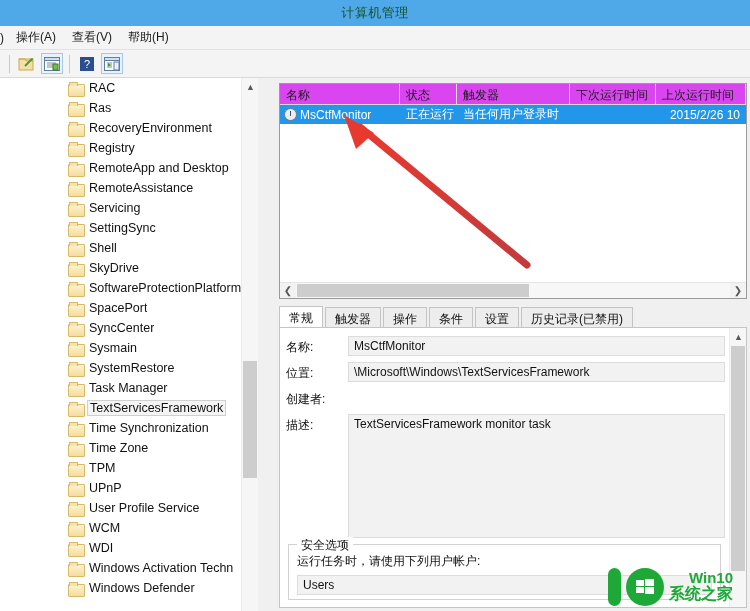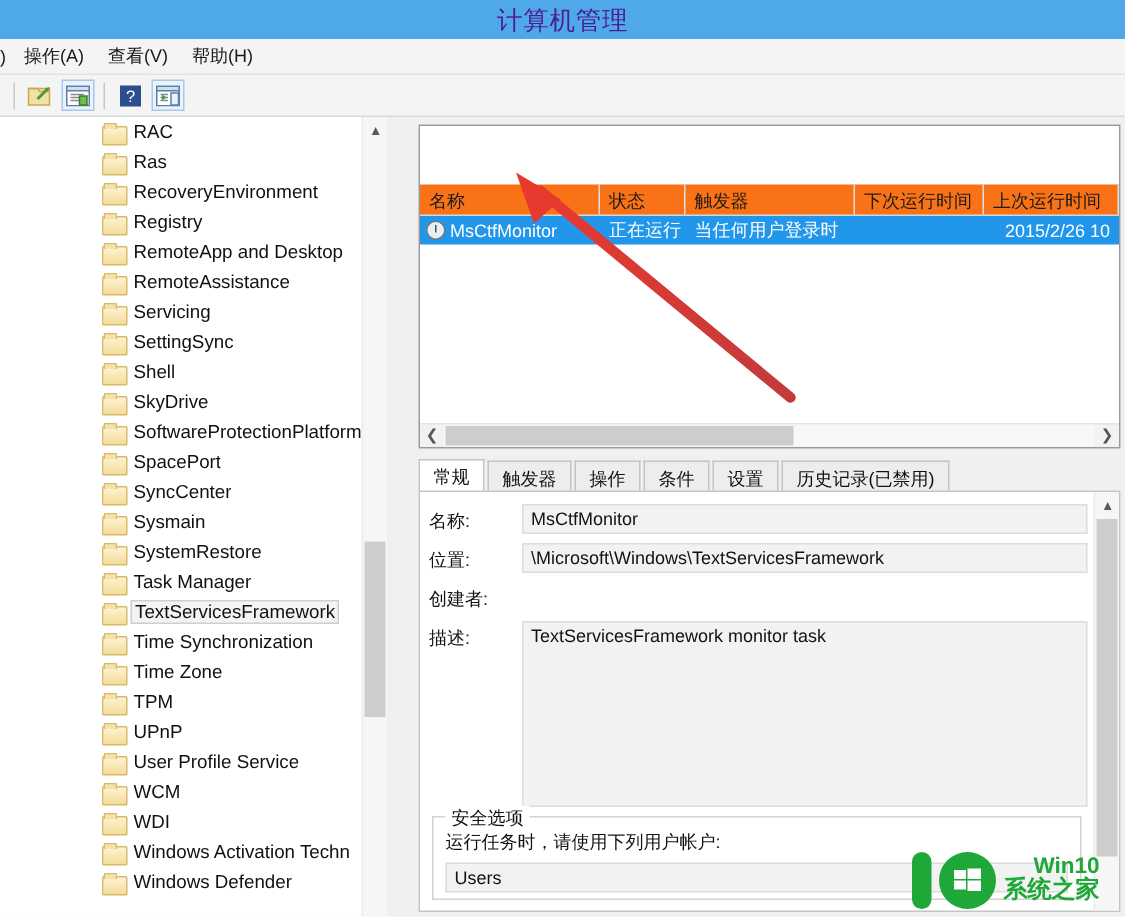--- a/index.html
+++ b/index.html
@@ -16,21 +16,21 @@
     background: #f0f0f0;
   }
 
   
   .titlebar {
     position: absolute; left: 0; top: 0; width: 750px; height: 26px;
     background: #4fa8e8;
     display: flex; align-items: center; justify-content: center;
   }
   .titlebar-text {
-    color: #4c1d95; font-size: 17px; letter-spacing: 0.5px;
+    color: #14532d; font-size: 13px; letter-spacing: 0.5px;
   }
 
   
   .menubar {
     position: absolute; left: 0; top: 26px; width: 750px; height: 24px;
     background: #f4f4f4;
     border-bottom: 1px solid #e2e2e2;
     display: flex; align-items: center;
   }
   .menu-item {
@@ -118,23 +118,22 @@
     position: absolute; left: 276px; top: 78px; width: 474px; height: 533px;
     background: #f0f0f0;
   }
 
   
   .tasklist {
     position: absolute; left: 3px; top: 5px; width: 468px; height: 216px;
     background: #ffffff; border: 1px solid #9a9a9a;
   }
   .lv-header {
-    height: 21px; display: flex; background: #f97316;
+    height: 21px; display: flex; background: #d946ef;
     border-bottom: 1px solid #d6d6d6;
-    margin-top: 39px;
   }
   .lv-col {
     font-size: 12px; color: #1a1a1a; padding: 3px 6px;
     border-right: 1px solid #e0e0e0; white-space: nowrap; overflow: hidden;
   }
   .lv-row {
     height: 19px; display: flex; align-items: center;
     background: #2196ea; color: #ffffff; white-space: nowrap;
   }
   .lv-cell {

